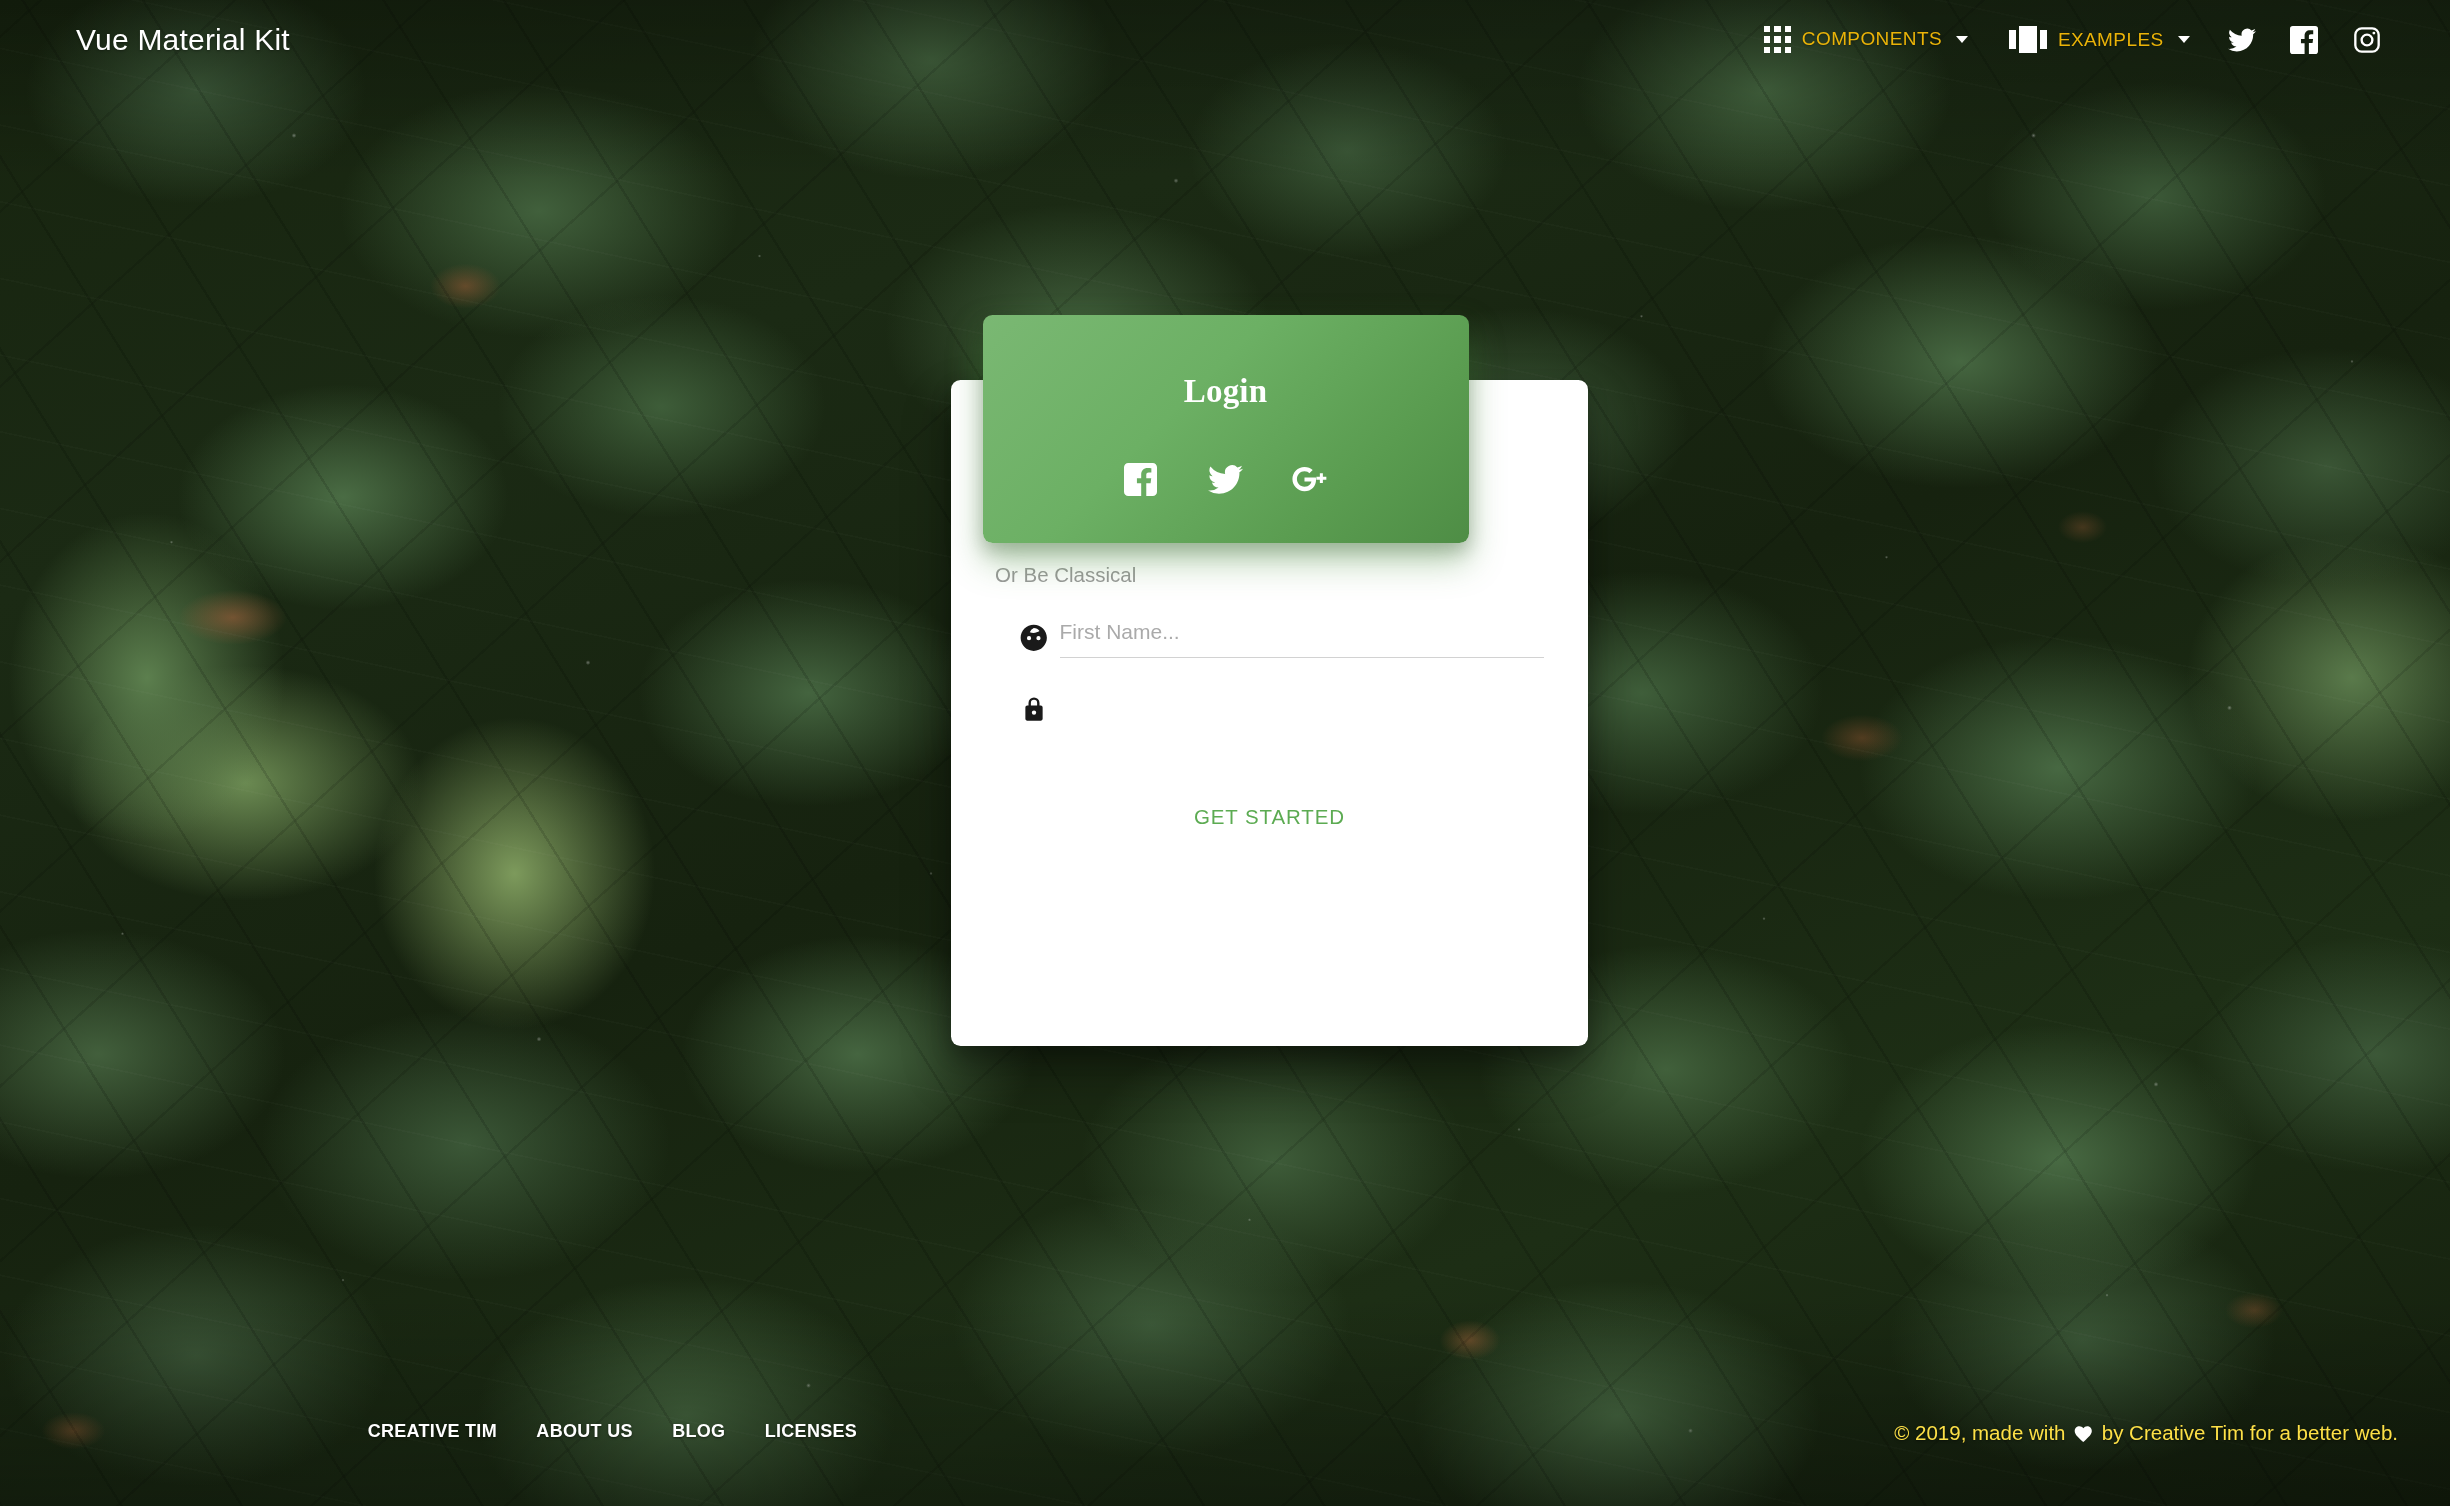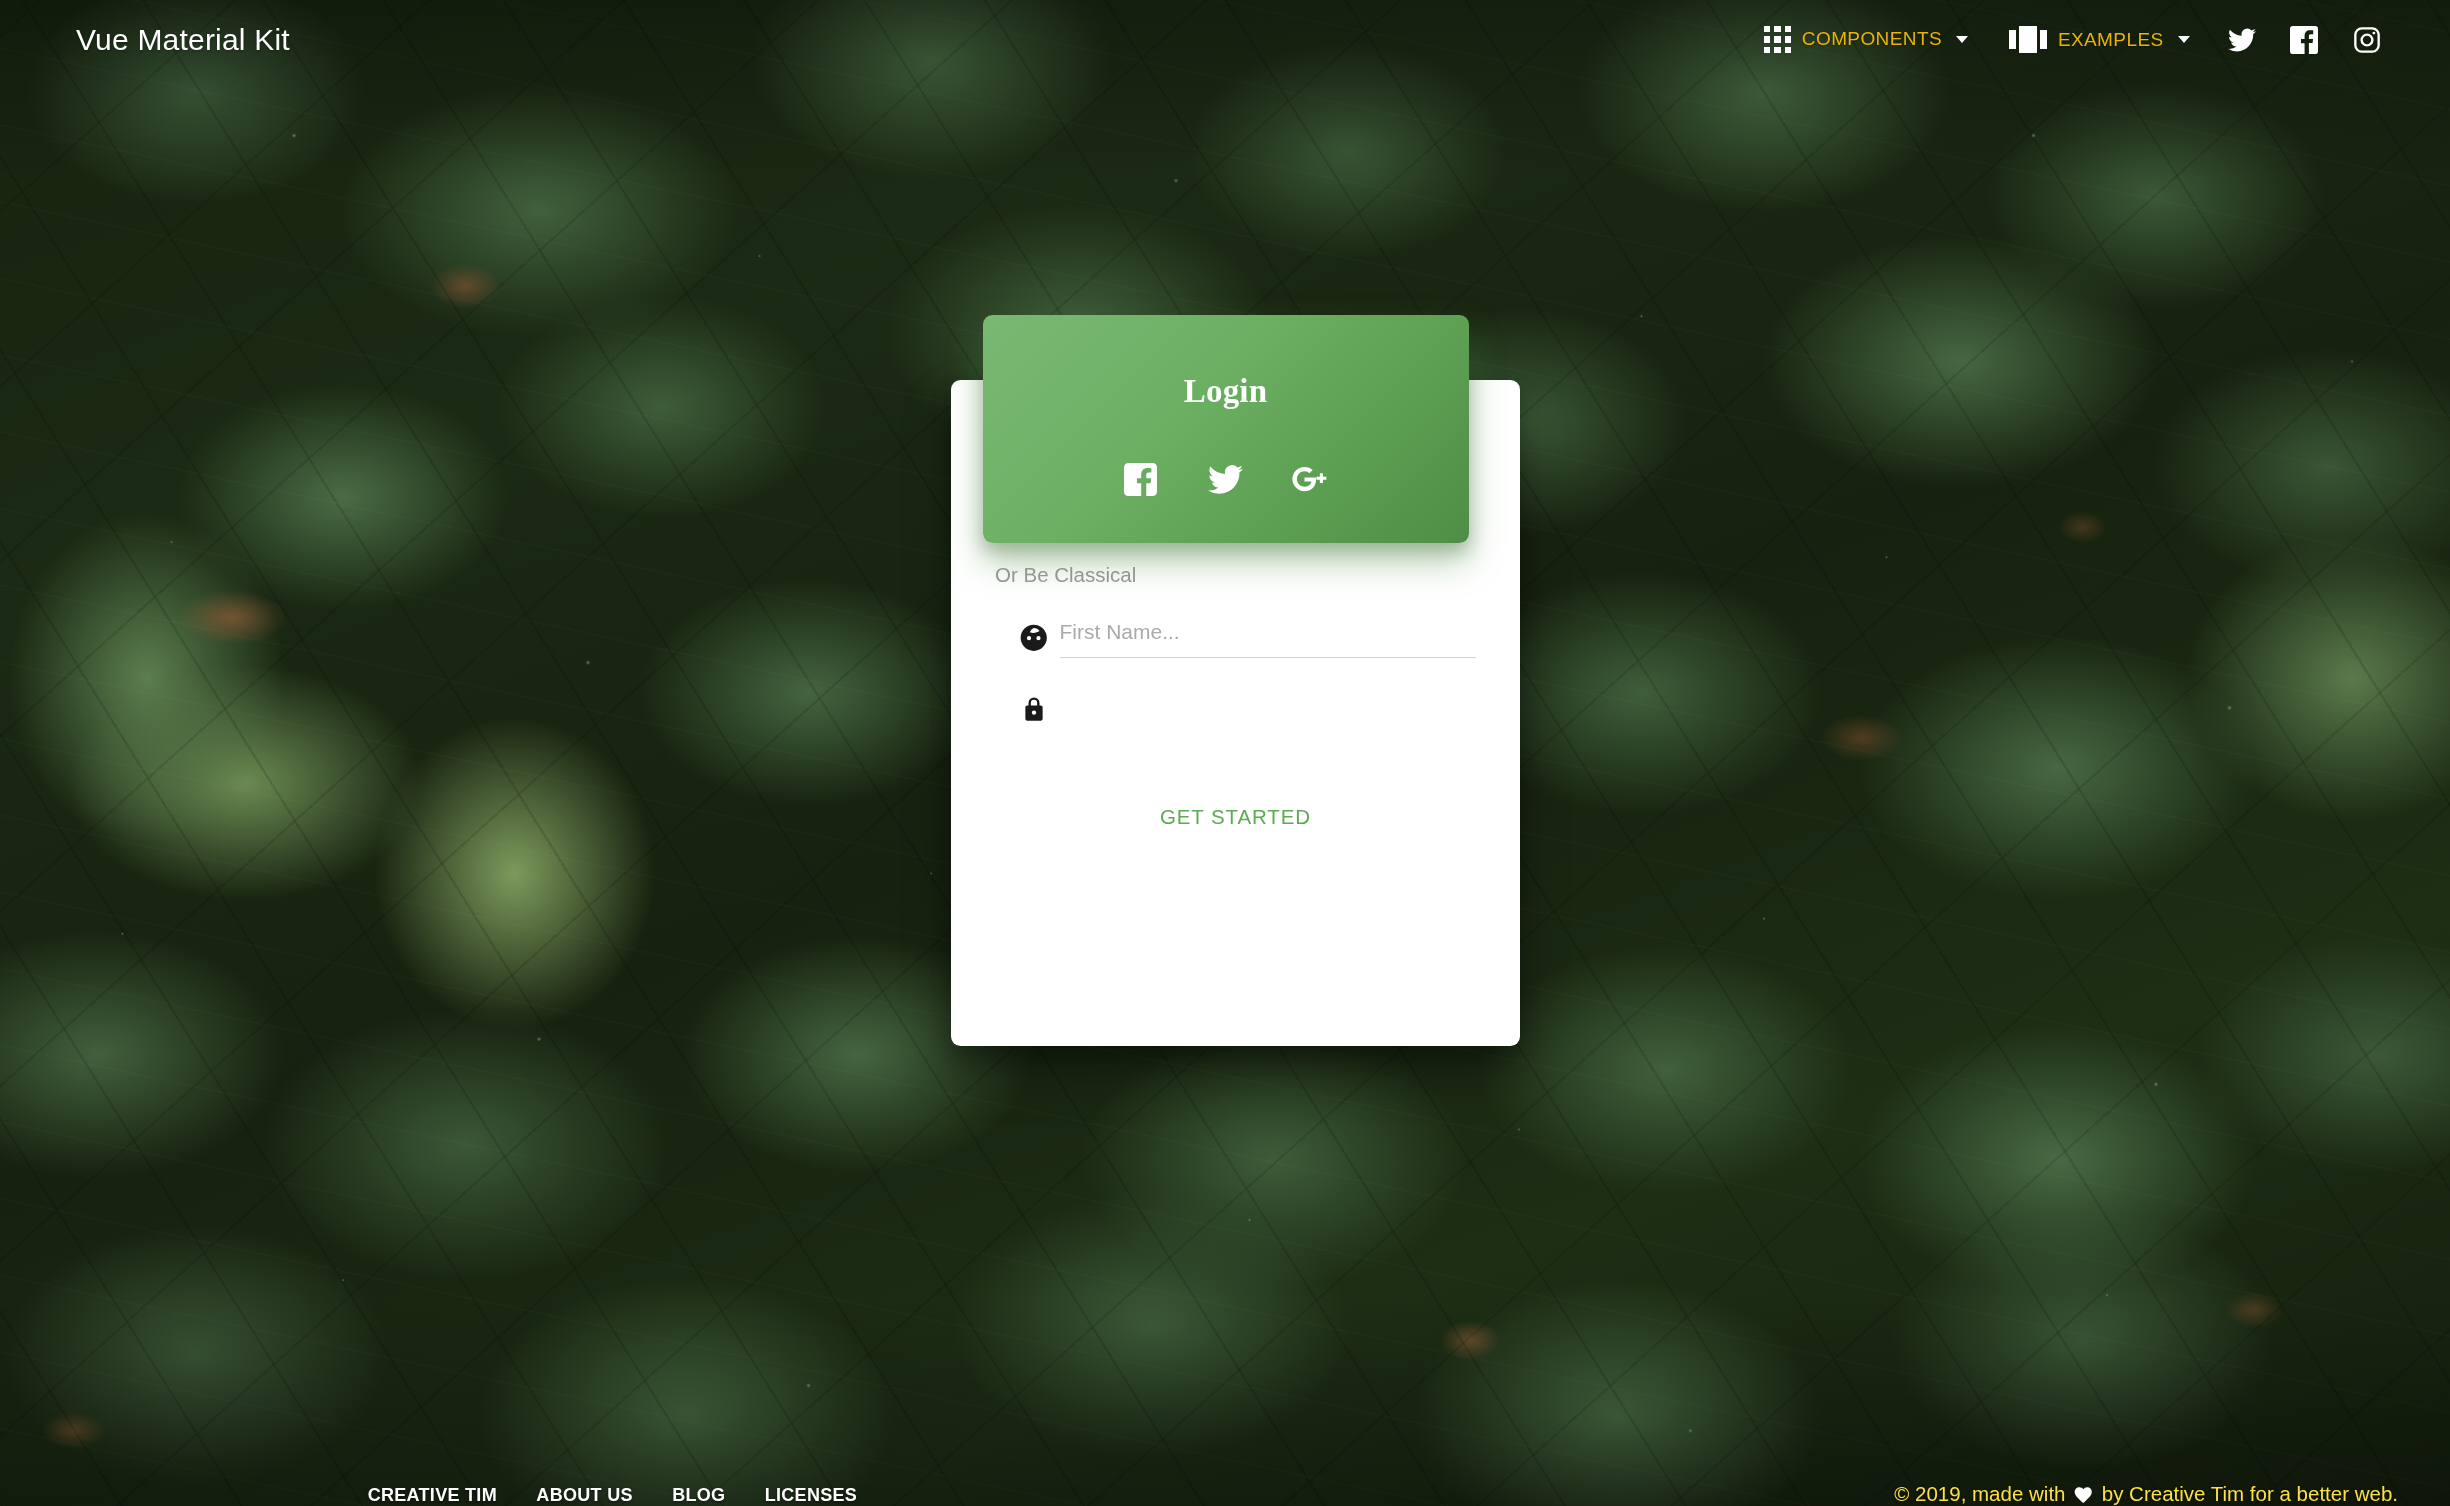--- a/index.html
+++ b/index.html
@@ -156,21 +156,21 @@
   .icon-carousel i:nth-child(1){ width:7px;  height:19px; }
   .icon-carousel i:nth-child(2){ width:17.3px; height:27px; }
   .icon-carousel i:nth-child(3){ width:7px;  height:19px; }
   .nav-social { padding:0 17.3px; cursor:pointer; display:flex; align-items:center; }
   .nav-social svg { display:block; }
 
   
   .card {
     position:absolute;
     left:951px; top:380px;
-    width:569px; height:666px;
+    width:637px; height:666px;
     background:#fff;
     border-radius:9.5px;
     box-shadow:0 25px 50px rgba(0,0,0,.32), 0 9.5px 20.5px rgba(0,0,0,.22);
     z-index:10;
   }
   .card-header {
     position:absolute;
     left:31.5px; top:-65px;
     width:486px; height:228px;
     border-radius:9.5px;
@@ -247,21 +247,21 @@
     letter-spacing:0.9px;
     padding:12.6px 27px;
     cursor:pointer;
     border-radius:3.2px;
   }
 
   
   .footer {
     position:absolute;
     left:0; right:0; bottom:0; height:85px;
-    display:flex; align-items:flex-end;
+    display:flex; align-items:flex-start;
     padding:0 52px;
     z-index:20;
   }
   .footer-links { display:flex; align-items:center; gap:0; padding-left:296px; }
   .footer-link {
     color:#fff; font-size:18px; font-weight:700;
     letter-spacing:0.3px;
     padding:0 19.7px;
     cursor:pointer;
     text-shadow:0 0.8px 2.4px rgba(0,0,0,.5);

